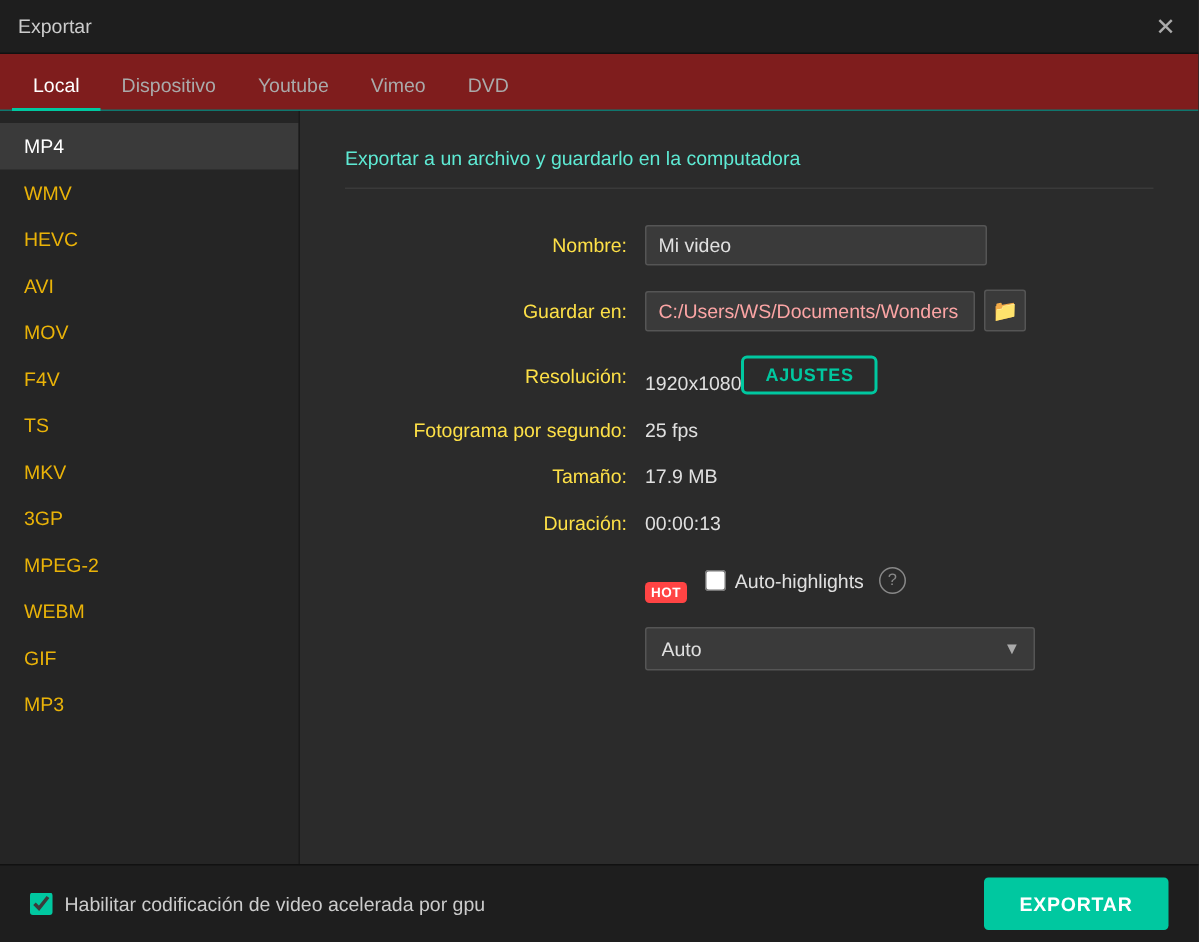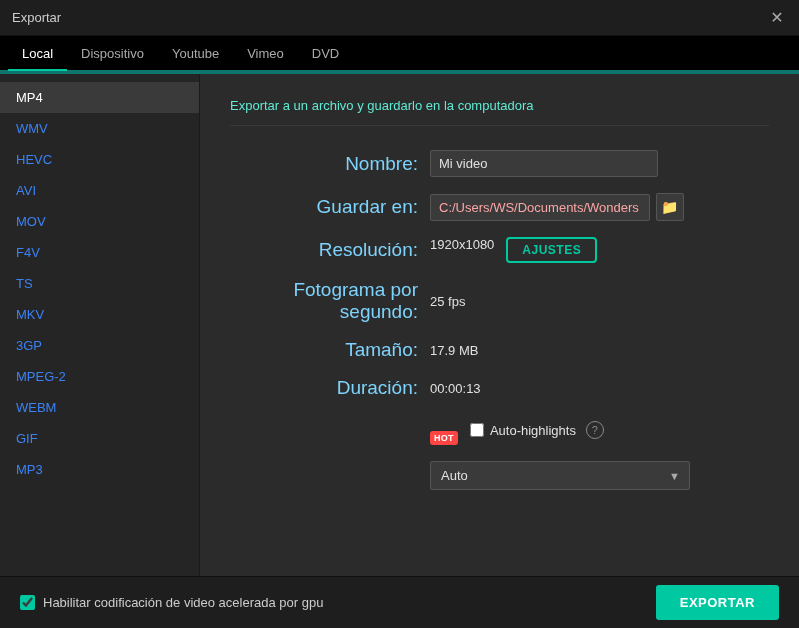--- a/index.html
+++ b/index.html
@@ -36,22 +36,22 @@
       cursor: pointer;
       color: #aaa;
       font-size: 16px;
       background: none;
       border: none;
     }
 
     
     .tab-bar {
       display: flex;
-      background: #000000;
-      border-bottom: 4px solid #0f766e;
+      background: #7f1d1d;
+      border-bottom: 1px solid #0f766e;
       padding: 0 8px;
       height: 38px;
       align-items: flex-end;
     }
     .tab {
       padding: 8px 14px;
       cursor: pointer;
       color: #aaa;
       font-size: 13px;
       border-bottom: 2px solid transparent;
@@ -72,21 +72,21 @@
     .sidebar {
       width: 200px;
       background: #252525;
       border-right: 1px solid #1a1a1a;
       padding: 8px 0;
       overflow-y: auto;
     }
     .sidebar-item {
       padding: 8px 16px;
       cursor: pointer;
-      color: #3b82f6;
+      color: #eab308;
       font-size: 13px;
     }
     .sidebar-item.active {
       background: #3a3a3a;
       color: #fff;
     }
 
     
     .content {
       flex: 1;
@@ -106,22 +106,22 @@
     
     .form-row {
       display: flex;
       align-items: center;
       margin-bottom: 16px;
     }
     .form-label {
       width: 200px;
       text-align: right;
       padding-right: 12px;
-      color: #7dd3fc;
-      font-size: 19px;
+      color: #fde047;
+      font-size: 13px;
       flex-shrink: 0;
     }
     .form-value {
       color: #e0e0e0;
       font-size: 13px;
       flex: 1;
     }
 
     .text-input {
       background: #3a3a3a;
@@ -160,22 +160,21 @@
       display: flex;
       align-items: center;
       justify-content: center;
       cursor: pointer;
       border-radius: 2px;
       font-size: 14px;
     }
 
     .resolution-row {
       display: flex;
-      align-items: flex-start;
-      gap: 12px;
+      align-items: flex-end;
     }
     .ajustes-btn {
       background: transparent;
       border: 2px solid #00c8a0;
       color: #00c8a0;
       padding: 4px 14px;
       font-size: 12px;
       font-weight: bold;
       cursor: pointer;
       border-radius: 4px;

